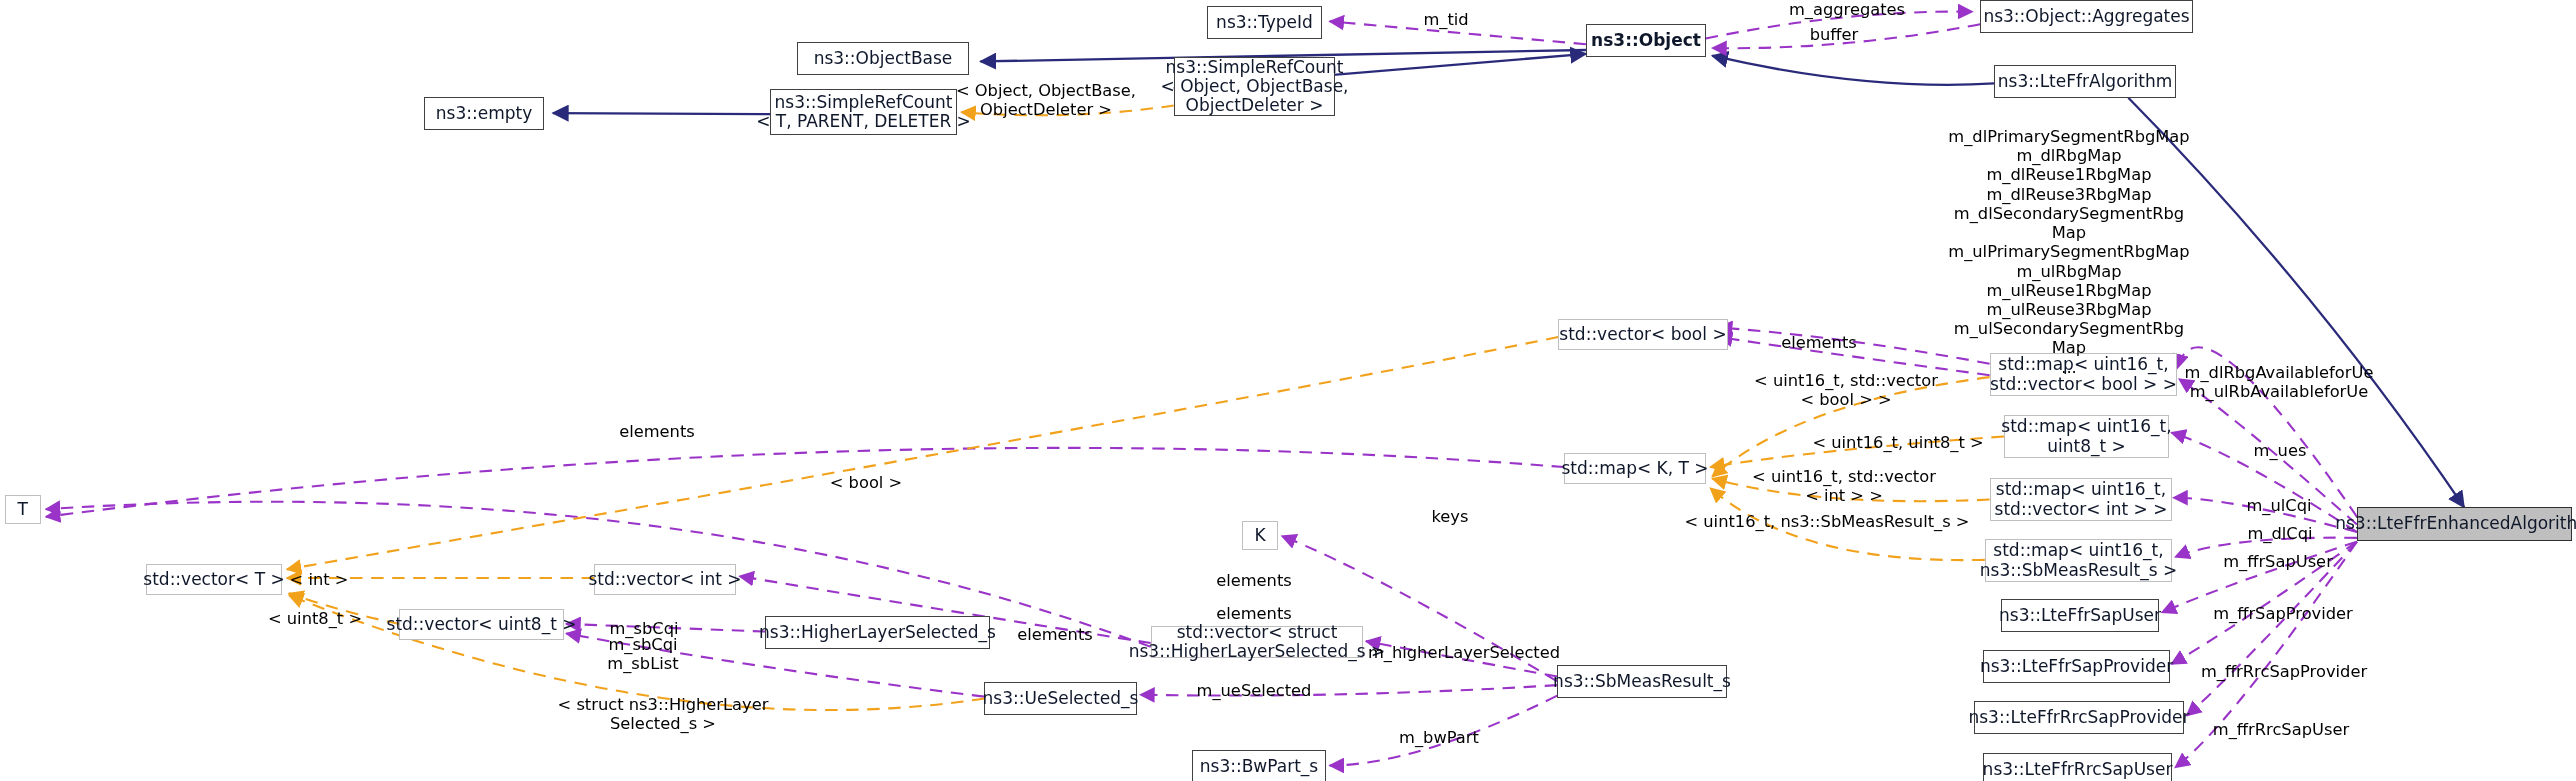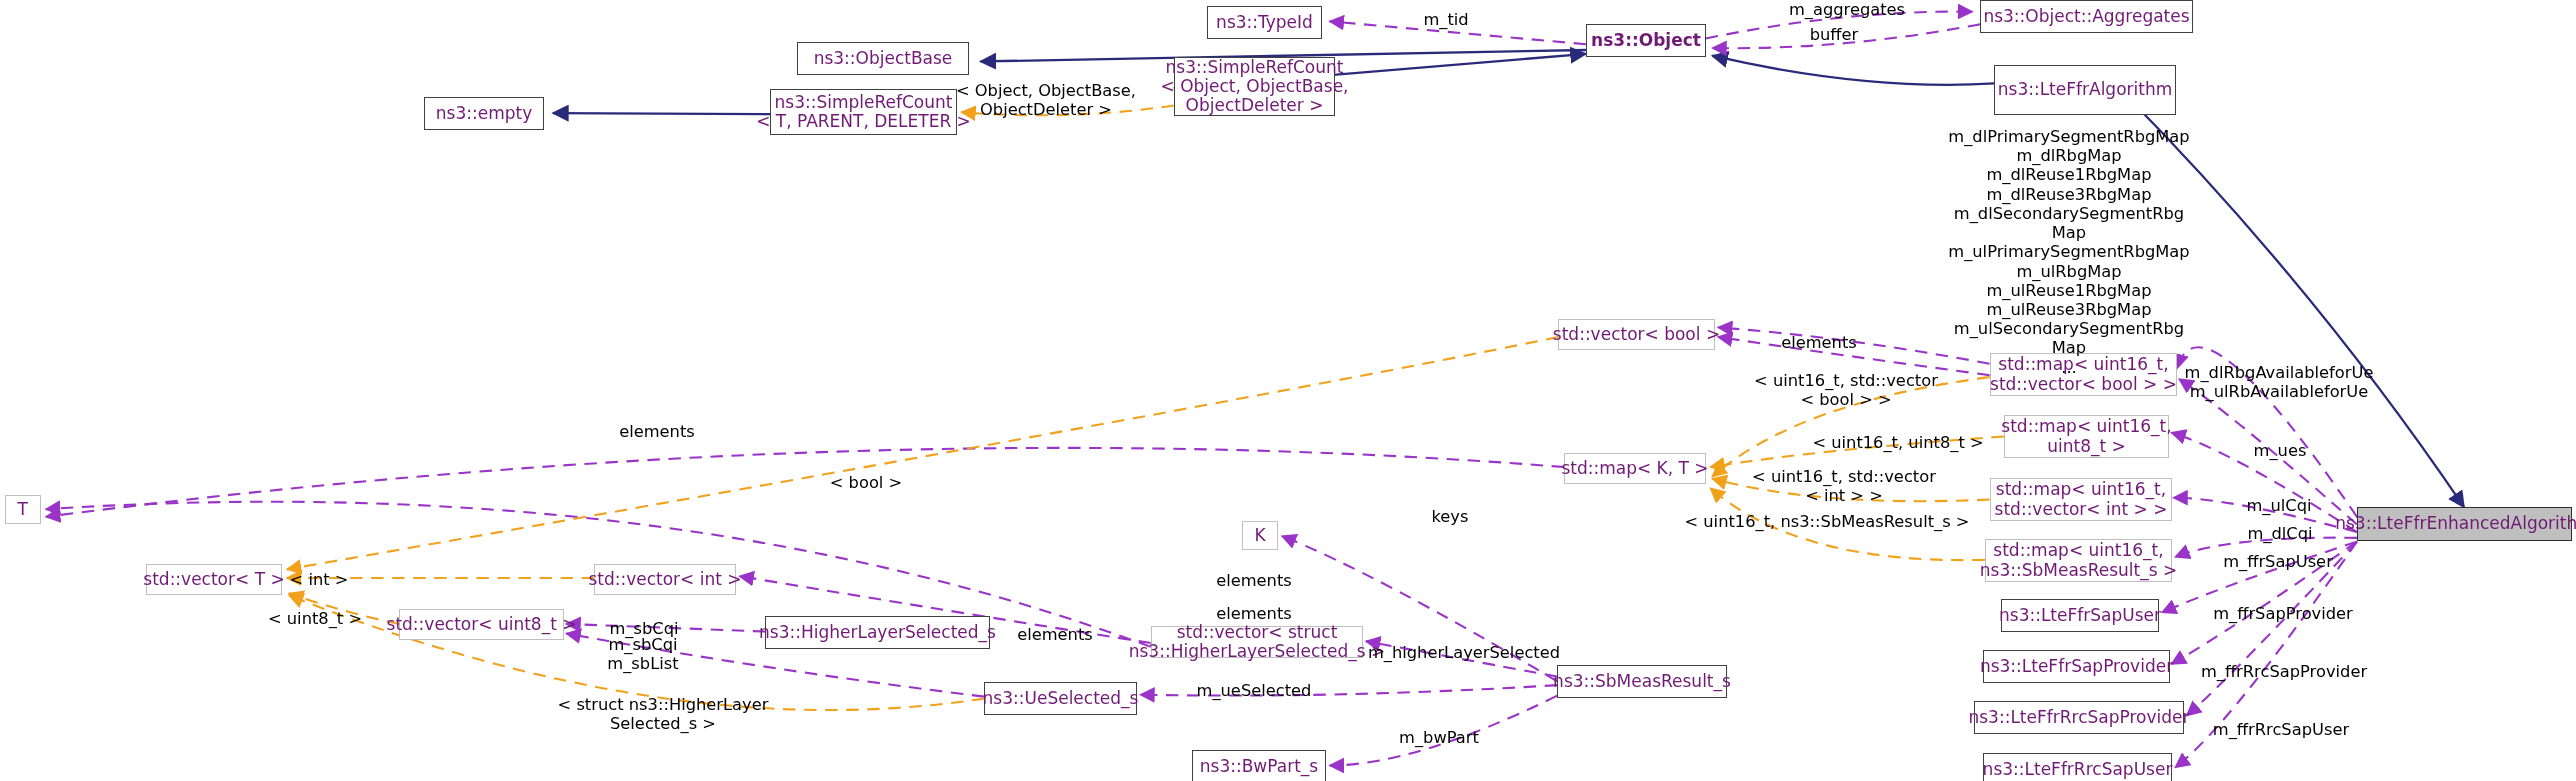--- a/index.html
+++ b/index.html
@@ -23,21 +23,21 @@
   .node{
     position:absolute;
     box-sizing:border-box;
     display:flex;
     align-items:center;
     justify-content:center;
     text-align:center;
     background:#ffffff;
     line-height:1.12;
     white-space:pre;
-    color:#701a75;
+    color:#0f172a;
     font-size:17px;
     padding:1.9px 5.7px;
   }
   .node.solid{ border:1.9px solid #404040; }
   .node.light{ border:1.9px solid #bfbfbf; }
   .node.current{
     background:#bfbfbf;
     border:1.9px solid #303030;
     font-weight:normal;
   }
@@ -120,22 +120,22 @@
       <div class="node solid" style="left: 1207px; top: 5.7px; width: 115px; height: 33px;">ns3::TypeId</div>
       <div class="node solid" style="left: 1586px; top: 24px; width: 120px; height: 33px; font-weight: bold;">ns3::Object</div>
       <div class="node solid" style="left: 1980px; top: 0px; width: 213px; height: 33px;">ns3::Object::Aggregates</div>
       <div class="node solid" style="left: 797px; top: 42px; width: 172px; height: 33px;">ns3::ObjectBase</div>
       <div class="node solid" style="left: 1174px; top: 57px; width: 161px; height: 59px;">ns3::SimpleRefCount
 &lt; Object, ObjectBase,
 ObjectDeleter &gt;</div>
       <div class="node solid" style="left: 424px; top: 97px; width: 120px; height: 33px;">ns3::empty</div>
       <div class="node solid" style="left: 770px; top: 89px; width: 187px; height: 46px;">ns3::SimpleRefCount
 &lt; T, PARENT, DELETER &gt;</div>
-      <div class="node solid" style="left: 1994px; top: 65px; width: 182px; height: 50px;">ns3::LteFfrAlgorithm</div>
-      <div class="node light" style="left: 1558px; top: 319px; width: 157px; height: 31px;">std::vector&lt; bool &gt;</div>
+      <div class="node solid" style="left: 1994px; top: 65px; width: 182px; height: 33px;">ns3::LteFfrAlgorithm</div>
+      <div class="node light" style="left: 1558px; top: 319px; width: 170px; height: 31px;">std::vector&lt; bool &gt;</div>
       <div class="node light" style="left: 1990px; top: 353px; width: 187px; height: 43px;">std::map&lt; uint16_t,
 std::vector&lt; bool &gt; &gt;</div>
       <div class="node light" style="left: 2004px; top: 415px; width: 165px; height: 43px;">std::map&lt; uint16_t,
 uint8_t &gt;</div>
       <div class="node light" style="left: 1564px; top: 453px; width: 142px; height: 31px;">std::map&lt; K, T &gt;</div>
       <div class="node light" style="left: 1990px; top: 478px; width: 182px; height: 43px;">std::map&lt; uint16_t,
 std::vector&lt; int &gt; &gt;</div>
       <div class="node light" style="left: 1985px; top: 539px; width: 187px; height: 43px;">std::map&lt; uint16_t,
 ns3::SbMeasResult_s &gt;</div>
       <div class="node light" style="left: 4.8px; top: 495px; width: 36px; height: 29px;">T</div>

